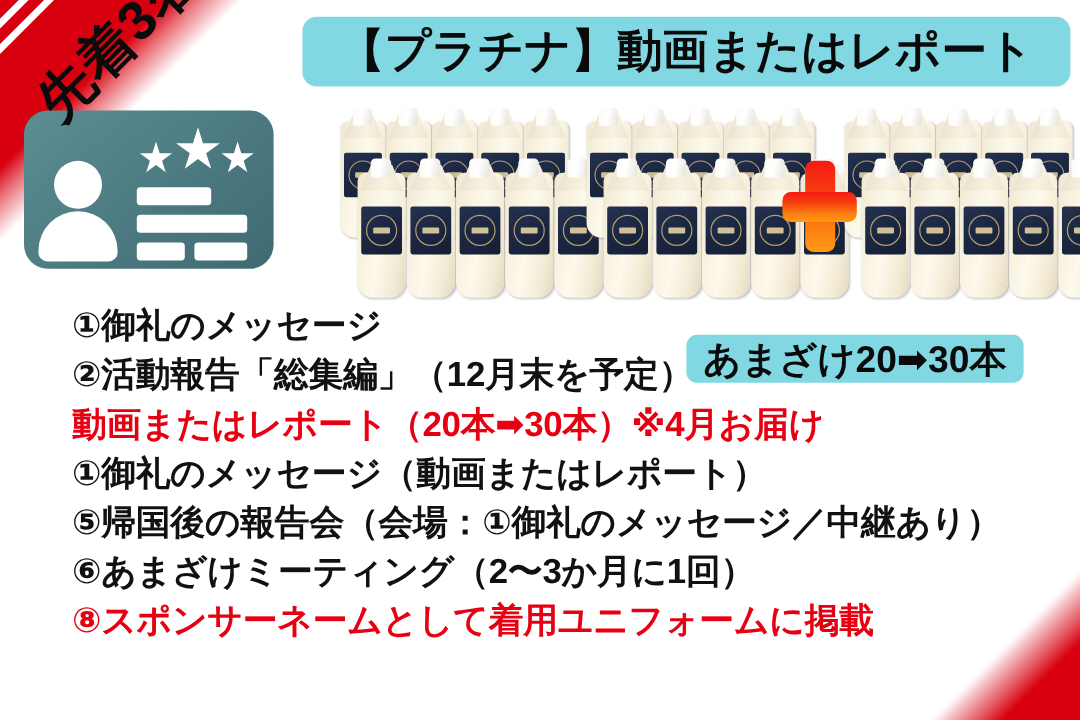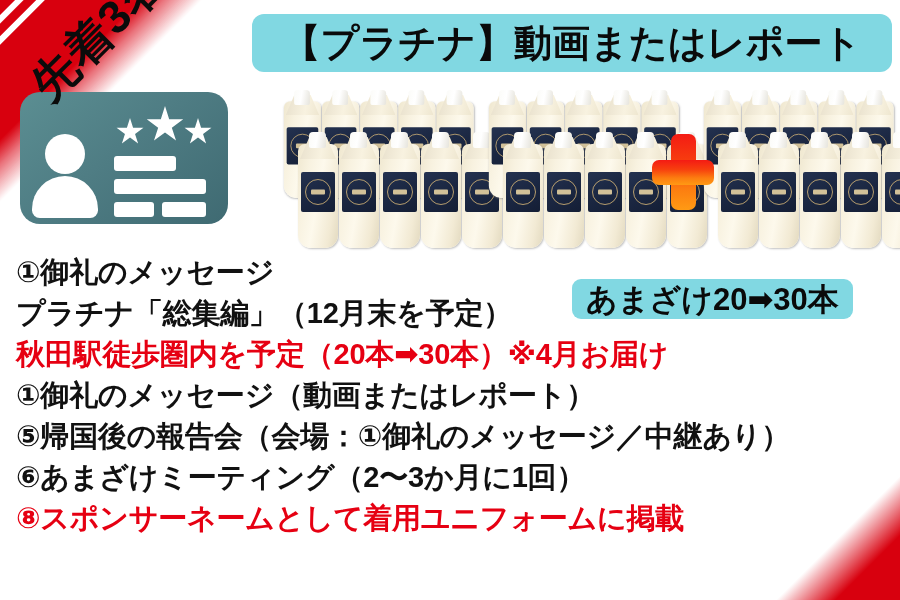--- a/index.html
+++ b/index.html
@@ -309,20 +309,21 @@
     width: 870px;
   }
   .benefit-line {
     font-size: 29px;
     font-weight: bold;
     line-height: 41px;
     height: 41px;
     color: #111111;
     white-space: nowrap;
     letter-spacing: -0.2px;
+    margin-left: 44px;
   }
   .benefit-line.red { color: #e60012; }
 </style>
 </head>
 <body>
 
 <div id="poster">
 
   <div class="ribbon ribbon-tl"></div>
   <div class="ribbon ribbon-tl-fade"></div>
@@ -613,21 +614,21 @@
     <div class="bar-v"></div>
     <div class="bar-h"></div>
   </div>
 
   <div class="count-badge">
     <span class="count-text">あまざけ20➡30本</span>
   </div>
 
   <div class="benefits">
       <div class="benefit-line">①御礼のメッセージ</div>
-      <div class="benefit-line">プラチナ「総集編」（12月末を予定）</div>
-      <div class="benefit-line red">秋田駅徒歩圏内を予定（20本➡30本）※4月お届け</div>
+      <div class="benefit-line">②活動報告「総集編」（12月末を予定）</div>
+      <div class="benefit-line red">動画またはレポート（20本➡30本）※4月お届け</div>
       <div class="benefit-line">①御礼のメッセージ（動画またはレポート）</div>
       <div class="benefit-line">⑤帰国後の報告会（会場：①御礼のメッセージ／中継あり）</div>
       <div class="benefit-line">⑥あまざけミーティング（2〜3か月に1回）</div>
       <div class="benefit-line red">⑧スポンサーネームとして着用ユニフォームに掲載</div>
     </div>
 
 </div>
 
 </body></html>

